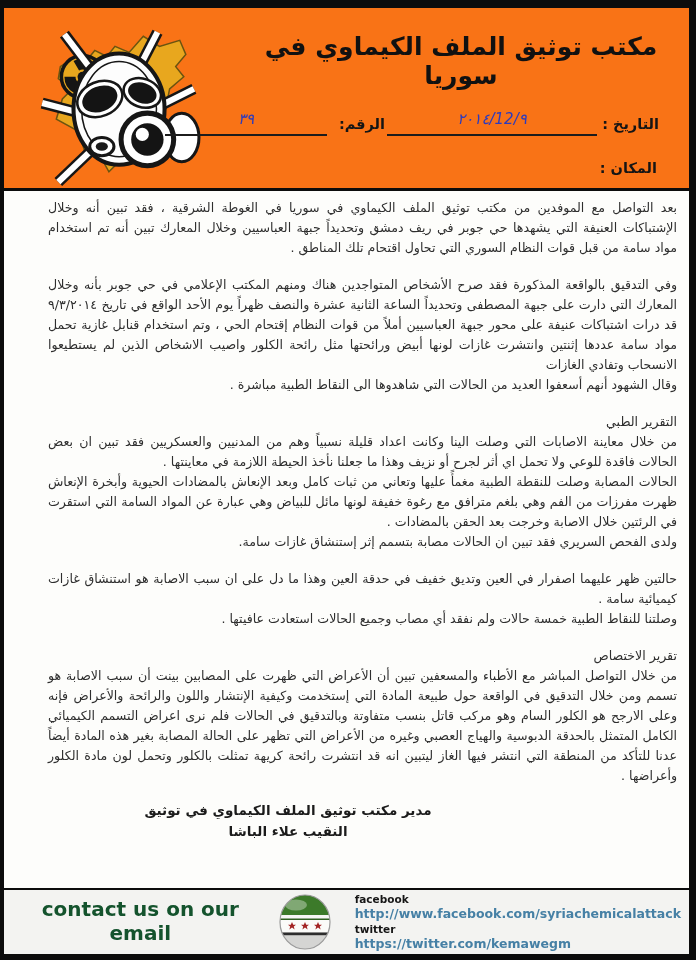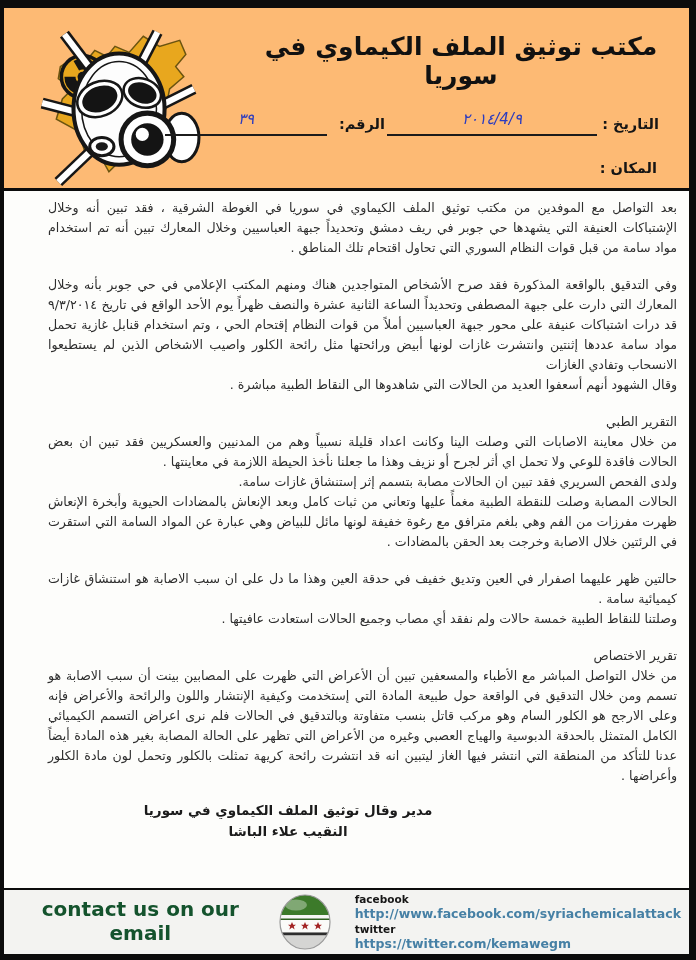--- a/index.html
+++ b/index.html
@@ -4,21 +4,21 @@
 <style>
   html,body{margin:0;padding:0;background:#888;}
   .page{
     width:696px;height:960px;box-sizing:border-box;position:relative;
     background:#fdfdfb;margin:0 auto;
     border-top:8px solid #0c0c0c;border-left:4px solid #0c0c0c;
     border-right:7px solid #0c0c0c;border-bottom:6px solid #0c0c0c;
     font-family:"DejaVu Sans", sans-serif;color:#222;overflow:hidden;
   }
   
-  .hdr{position:relative;height:180px;background:#fdba74;}
+  .hdr{position:relative;height:180px;background:#f97316;}
   .logo{position:absolute;left:26px;top:6px;width:172px;height:172px;}
   .doc-title{
     position:absolute;top:24px;right:8px;width:440px;text-align:center;
     direction:rtl;font-size:25px;font-weight:bold;color:#111;letter-spacing:0;
   }
   .h-label{position:absolute;direction:rtl;font-weight:bold;font-size:14.5px;color:#151515;white-space:nowrap;}
   .h-line{
     position:absolute;height:24px;border-bottom:2px solid #1c1c1c;text-align:center;
     direction:rtl;font-size:15px;font-weight:normal;font-style:italic;
   }
@@ -123,21 +123,21 @@
           <ellipse cx="71" cy="131" rx="12" ry="9" fill="#ffffff" stroke="#161616" stroke-width="3"></ellipse>
           <ellipse cx="71" cy="131" rx="6" ry="4.2" fill="#1a1a1a"></ellipse>
         </g>
       </g>
     </svg>
 
     <div class="doc-title">مكتب توثيق الملف الكيماوي في سوريا</div>
 
     <div class="h-label lbl-date">التاريخ :</div>
     <div class="h-line line-date">
-      <span class="ink">٩/4/٢٠١٤</span>
+      <span class="ink">٩/12/٢٠١٤</span>
     </div>
 
     <div class="h-label lbl-num">الرقم:</div>
     <div class="h-line line-num">
       <span class="ink">٣٩</span>
     </div>
 
     <div class="h-label lbl-place">المكان :</div>
   </div>
 
@@ -145,30 +145,30 @@
 
   <div class="body-sec">
 
   <p class="para">بعد التواصل مع الموفدين من مكتب توثيق الملف الكيماوي في سوريا في الغوطة الشرقية ، فقد تبين أنه وخلال الإشتباكات العنيفة التي يشهدها حي جوبر في ريف دمشق  وتحديداً جبهة العباسيين  وخلال المعارك تبين أنه تم استخدام مواد سامة من قبل قوات النظام السوري التي تحاول اقتحام تلك المناطق .</p>
       <div class="gap"></div>
       <p class="para">وفي التدقيق بالواقعة المذكورة فقد صرح الأشخاص المتواجدين هناك ومنهم المكتب الإعلامي في حي جوبر بأنه وخلال المعارك التي دارت على جبهة المصطفى وتحديداً الساعة الثانية عشرة والنصف ظهراً يوم الأحد الواقع في تاريخ  ٩/٣/٢٠١٤  قد درات اشتباكات عنيفة على محور جبهة العباسيين أملاً من قوات النظام إقتحام الحي ، وتم استخدام قنابل غازية تحمل مواد سامة عددها إثنتين وانتشرت غازات لونها أبيض ورائحتها مثل رائحة الكلور واصيب الاشخاص الذين لم يستطيعوا الانسحاب وتفادي الغازات</p>
       <p class="para">وقال الشهود أنهم أسعفوا العديد من الحالات التي شاهدوها الى النقاط الطبية مباشرة .</p>
       <div class="gap"></div>
       <p class="heading">التقرير الطبي</p>
       <p class="para">من خلال معاينة الاصابات التي وصلت الينا وكانت اعداد قليلة نسبياً وهم من المدنيين والعسكريين فقد تبين ان بعض الحالات فاقدة للوعي ولا تحمل اي أثر لجرح أو نزيف وهذا ما جعلنا نأخذ الحيطة اللازمة في معاينتها .</p>
+      <p class="para">الحالات المصابة وصلت للنقطة الطبية مغمأً عليها وتعاني من ثبات كامل وبعد الإنعاش بالمضادات الحيوية وأبخرة الإنعاش ظهرت مفرزات من الفم وهي بلغم مترافق مع رغوة خفيفة لونها مائل للبياض وهي عبارة عن المواد السامة التي استقرت في الرئتين خلال الاصابة وخرجت بعد الحقن بالمضادات .</p>
       <p class="para">ولدى الفحص السريري فقد تبين ان الحالات مصابة بتسمم إثر إستنشاق غازات سامة.</p>
-      <p class="para">الحالات المصابة وصلت للنقطة الطبية مغمأً عليها وتعاني من ثبات كامل وبعد الإنعاش بالمضادات الحيوية وأبخرة الإنعاش ظهرت مفرزات من الفم وهي بلغم مترافق مع رغوة خفيفة لونها مائل للبياض وهي عبارة عن المواد السامة التي استقرت في الرئتين خلال الاصابة وخرجت بعد الحقن بالمضادات .</p>
       <div class="gap"></div>
       <p class="para">حالتين ظهر عليهما اصفرار في العين وتديق خفيف في حدقة العين وهذا ما دل على ان سبب الاصابة هو استنشاق غازات كيميائية سامة .</p>
       <p class="para">وصلتنا للنقاط الطبية خمسة حالات ولم نفقد أي مصاب وجميع الحالات استعادت عافيتها .</p>
       <div class="gap"></div>
       <p class="heading">تقرير الاختصاص</p>
       <p class="para">من خلال التواصل المباشر مع الأطباء والمسعفين تبين أن الأعراض التي ظهرت على المصابين بينت أن سبب الاصابة هو تسمم ومن خلال التدقيق في الواقعة حول طبيعة المادة التي إستخدمت وكيفية الإنتشار واللون والرائحة والأعراض فإنه وعلى الارجح هو الكلور السام وهو مركب قاتل بنسب متفاوتة وبالتدقيق في الحالات فلم نرى اعراض التسمم الكيميائي الكامل المتمثل بالحدقة الدبوسية والهياج العصبي وغيره من الأعراض التي تظهر على الحالة المصابة بغير هذه المادة أيضاً عدنا للتأكد من المنطقة التي انتشر فيها الغاز ليتبين انه قد انتشرت رائحة كريهة تمثلت بالكلور وتحمل لون مادة الكلور وأعراضها .</p>
       <div class="signature">
-        <div>مدير وقال توثيق الملف الكيماوي في سوريا</div>
+        <div>مدير مكتب توثيق الملف الكيماوي في توثيق</div>
         <div>النقيب علاء الباشا</div>
       </div>
     </div>
 
   <div class="divider2"></div>
 
   <div class="footer">
     <div class="f-left">
       <div class="f-contact">contact us on our email</div>
     </div>

